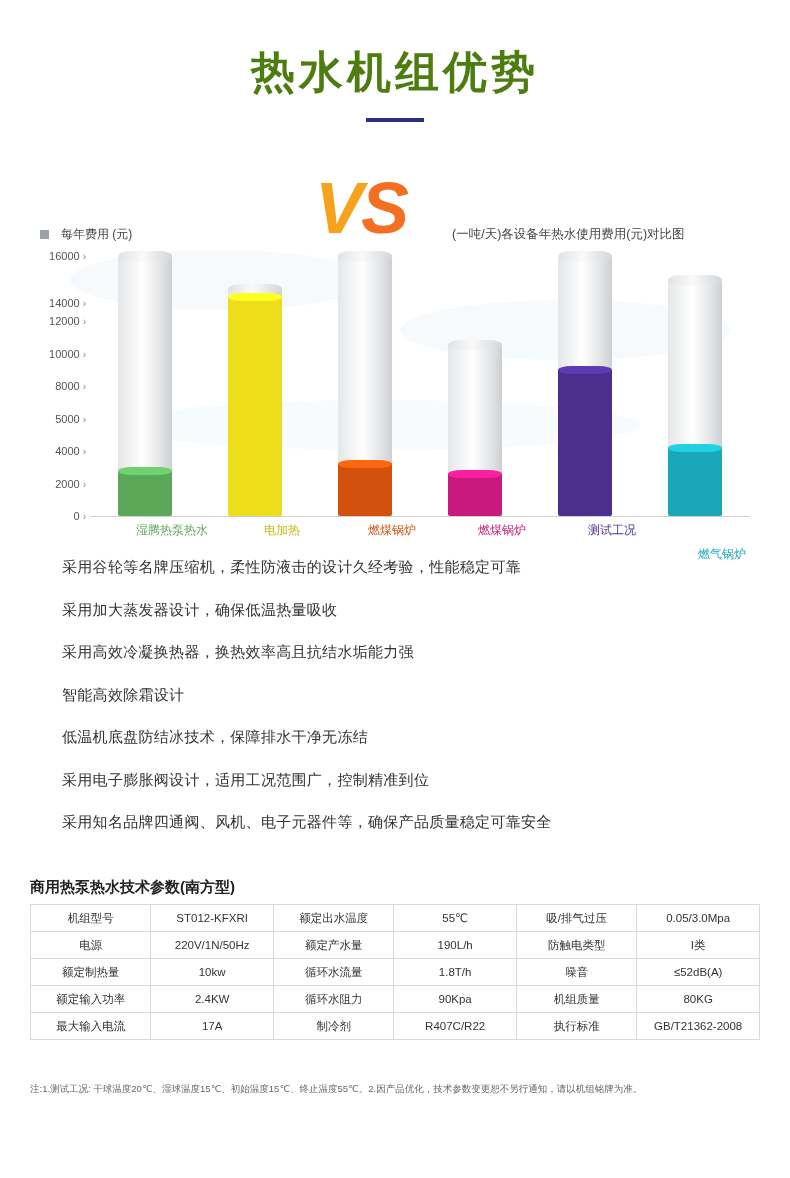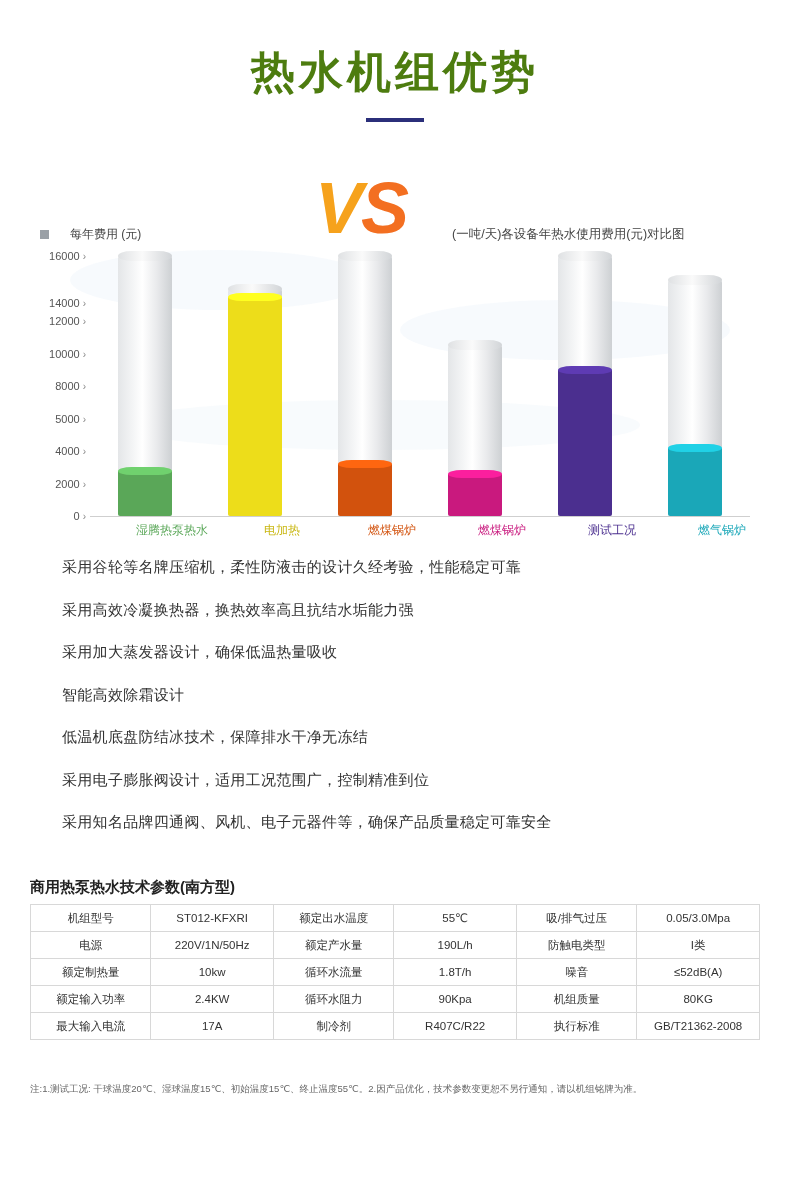--- a/index.html
+++ b/index.html
@@ -28,21 +28,21 @@
     letter-spacing:-2px;
   }
   .vs-block .v{color:#f6a21c;}
   .vs-block .s{color:#f36f21;}
   
   .chart-area{
     position:absolute;left:0;top:214px;width:790px;height:330px;
   }
   .axis-legend{
     position:absolute;left:40px;top:12px;font-size:12px;color:#444;
-    display:flex;align-items:center;gap:21px;
+    display:flex;align-items:center;gap:12px;
   }
   .axis-legend .sq{
     width:9px;height:9px;background:#9aa0a6;display:inline-block;
   }
   .chart-caption{
     position:absolute;left:452px;top:12px;font-size:12.5px;color:#444;
   }
   .ylabels{
     position:absolute;left:0px;top:42px;width:86px;height:260px;
   }
@@ -189,29 +189,29 @@
         </div>
       </div>
       <div class="cat-label" style="left: 495px; color: rgb(75, 47, 143);">测试工况</div>
       <div class="bar-slot" style="left: 578px;">
         <div class="tube" style="height: 235.625px;">
           <div class="fill" style="height: 68.25px; background: rgb(26, 167, 184);">
             <span style="position: absolute; left: 0px; top: -4px; width: 54px; height: 8px; border-radius: 50% / 100%; background: rgb(26, 167, 184); filter: brightness(1.25);"></span>
           </div>
         </div>
       </div>
-      <div class="cat-label" style="left: 605px; color: rgb(26, 167, 184);">燃气锅炉</div>
+      <div class="cat-label" style="left: 605px; color: rgb(26, 167, 184); margin-top: 24px;">燃气锅炉</div>
     </div>
   <div class="baseline"></div>
 </div>
 
 <div class="features" id="features">
     <div class="feature">采用谷轮等名牌压缩机，柔性防液击的设计久经考验，性能稳定可靠</div>
+    <div class="feature">采用加大蒸发器设计，确保低温热量吸收</div>
     <div class="feature">采用高效冷凝换热器，换热效率高且抗结水垢能力强</div>
-    <div class="feature">采用加大蒸发器设计，确保低温热量吸收</div>
     <div class="feature">智能高效除霜设计</div>
     <div class="feature">低温机底盘防结冰技术，保障排水干净无冻结</div>
     <div class="feature">采用电子膨胀阀设计，适用工况范围广，控制精准到位</div>
     <div class="feature">采用知名品牌四通阀、风机、电子元器件等，确保产品质量稳定可靠安全</div>
   </div>
 
 <div class="spec-title">商用热泵热水技术参数(南方型)</div>
 <table class="spec">
   <tbody id="spec-body">
       <tr>

